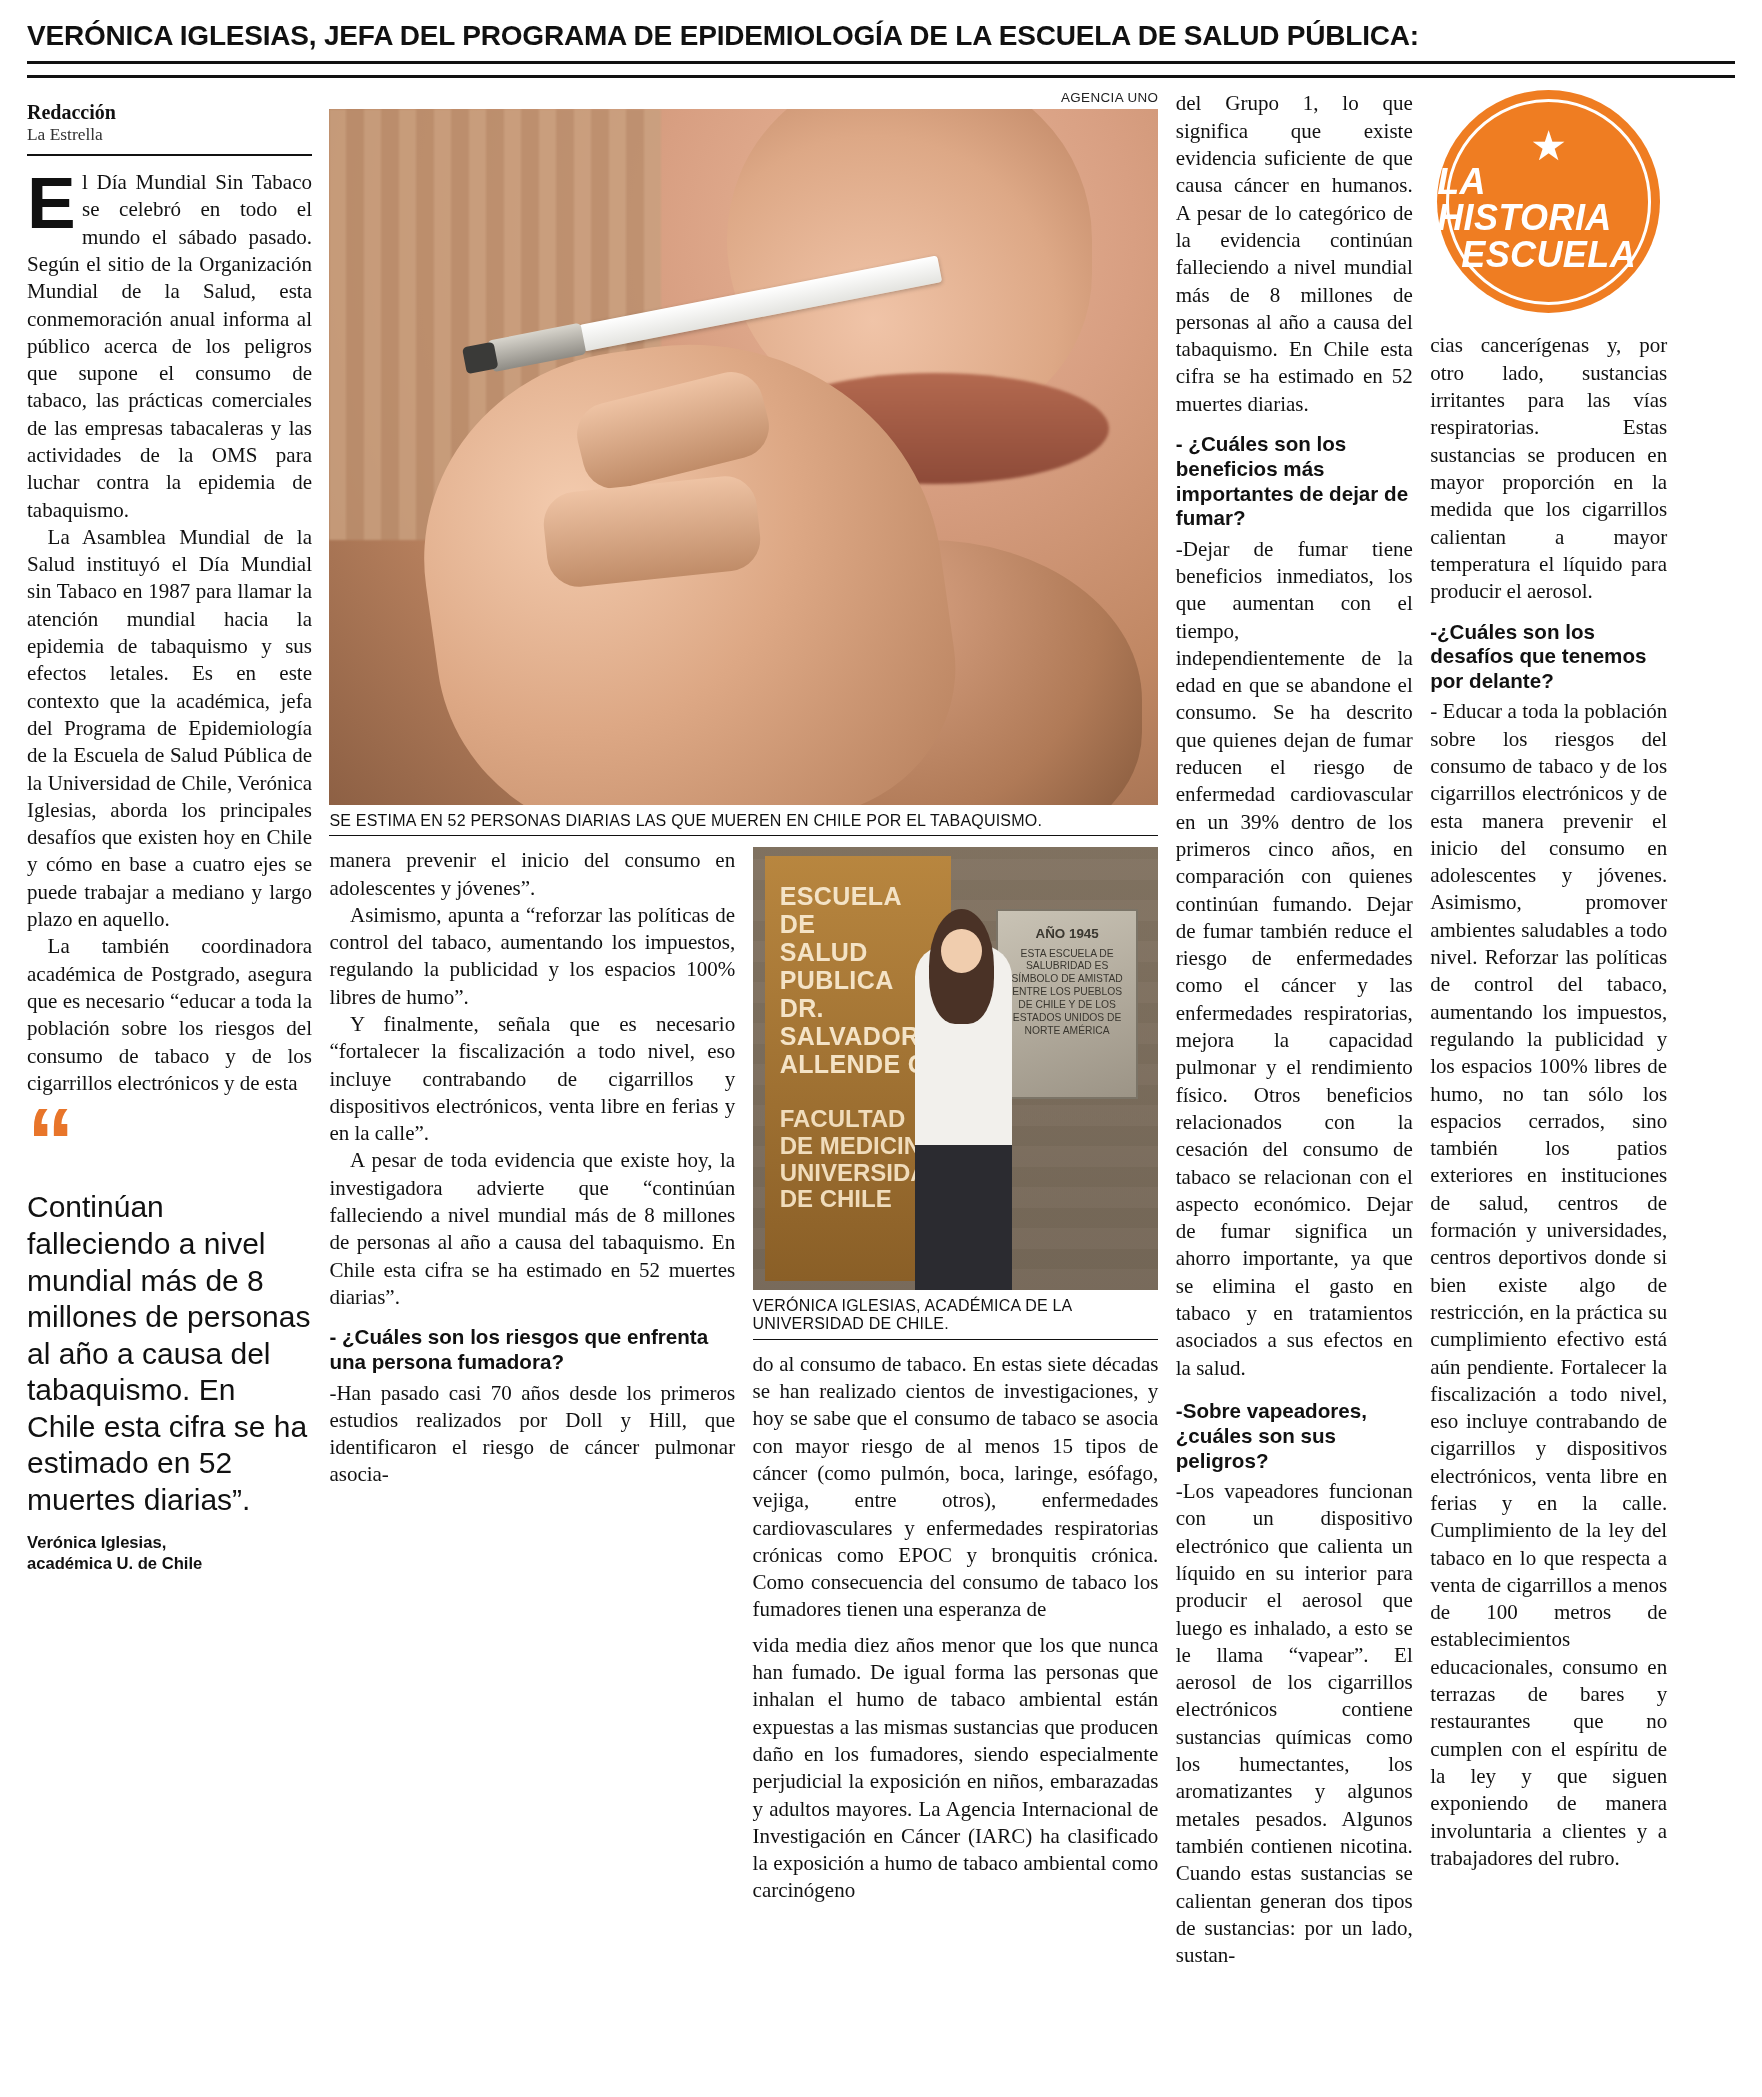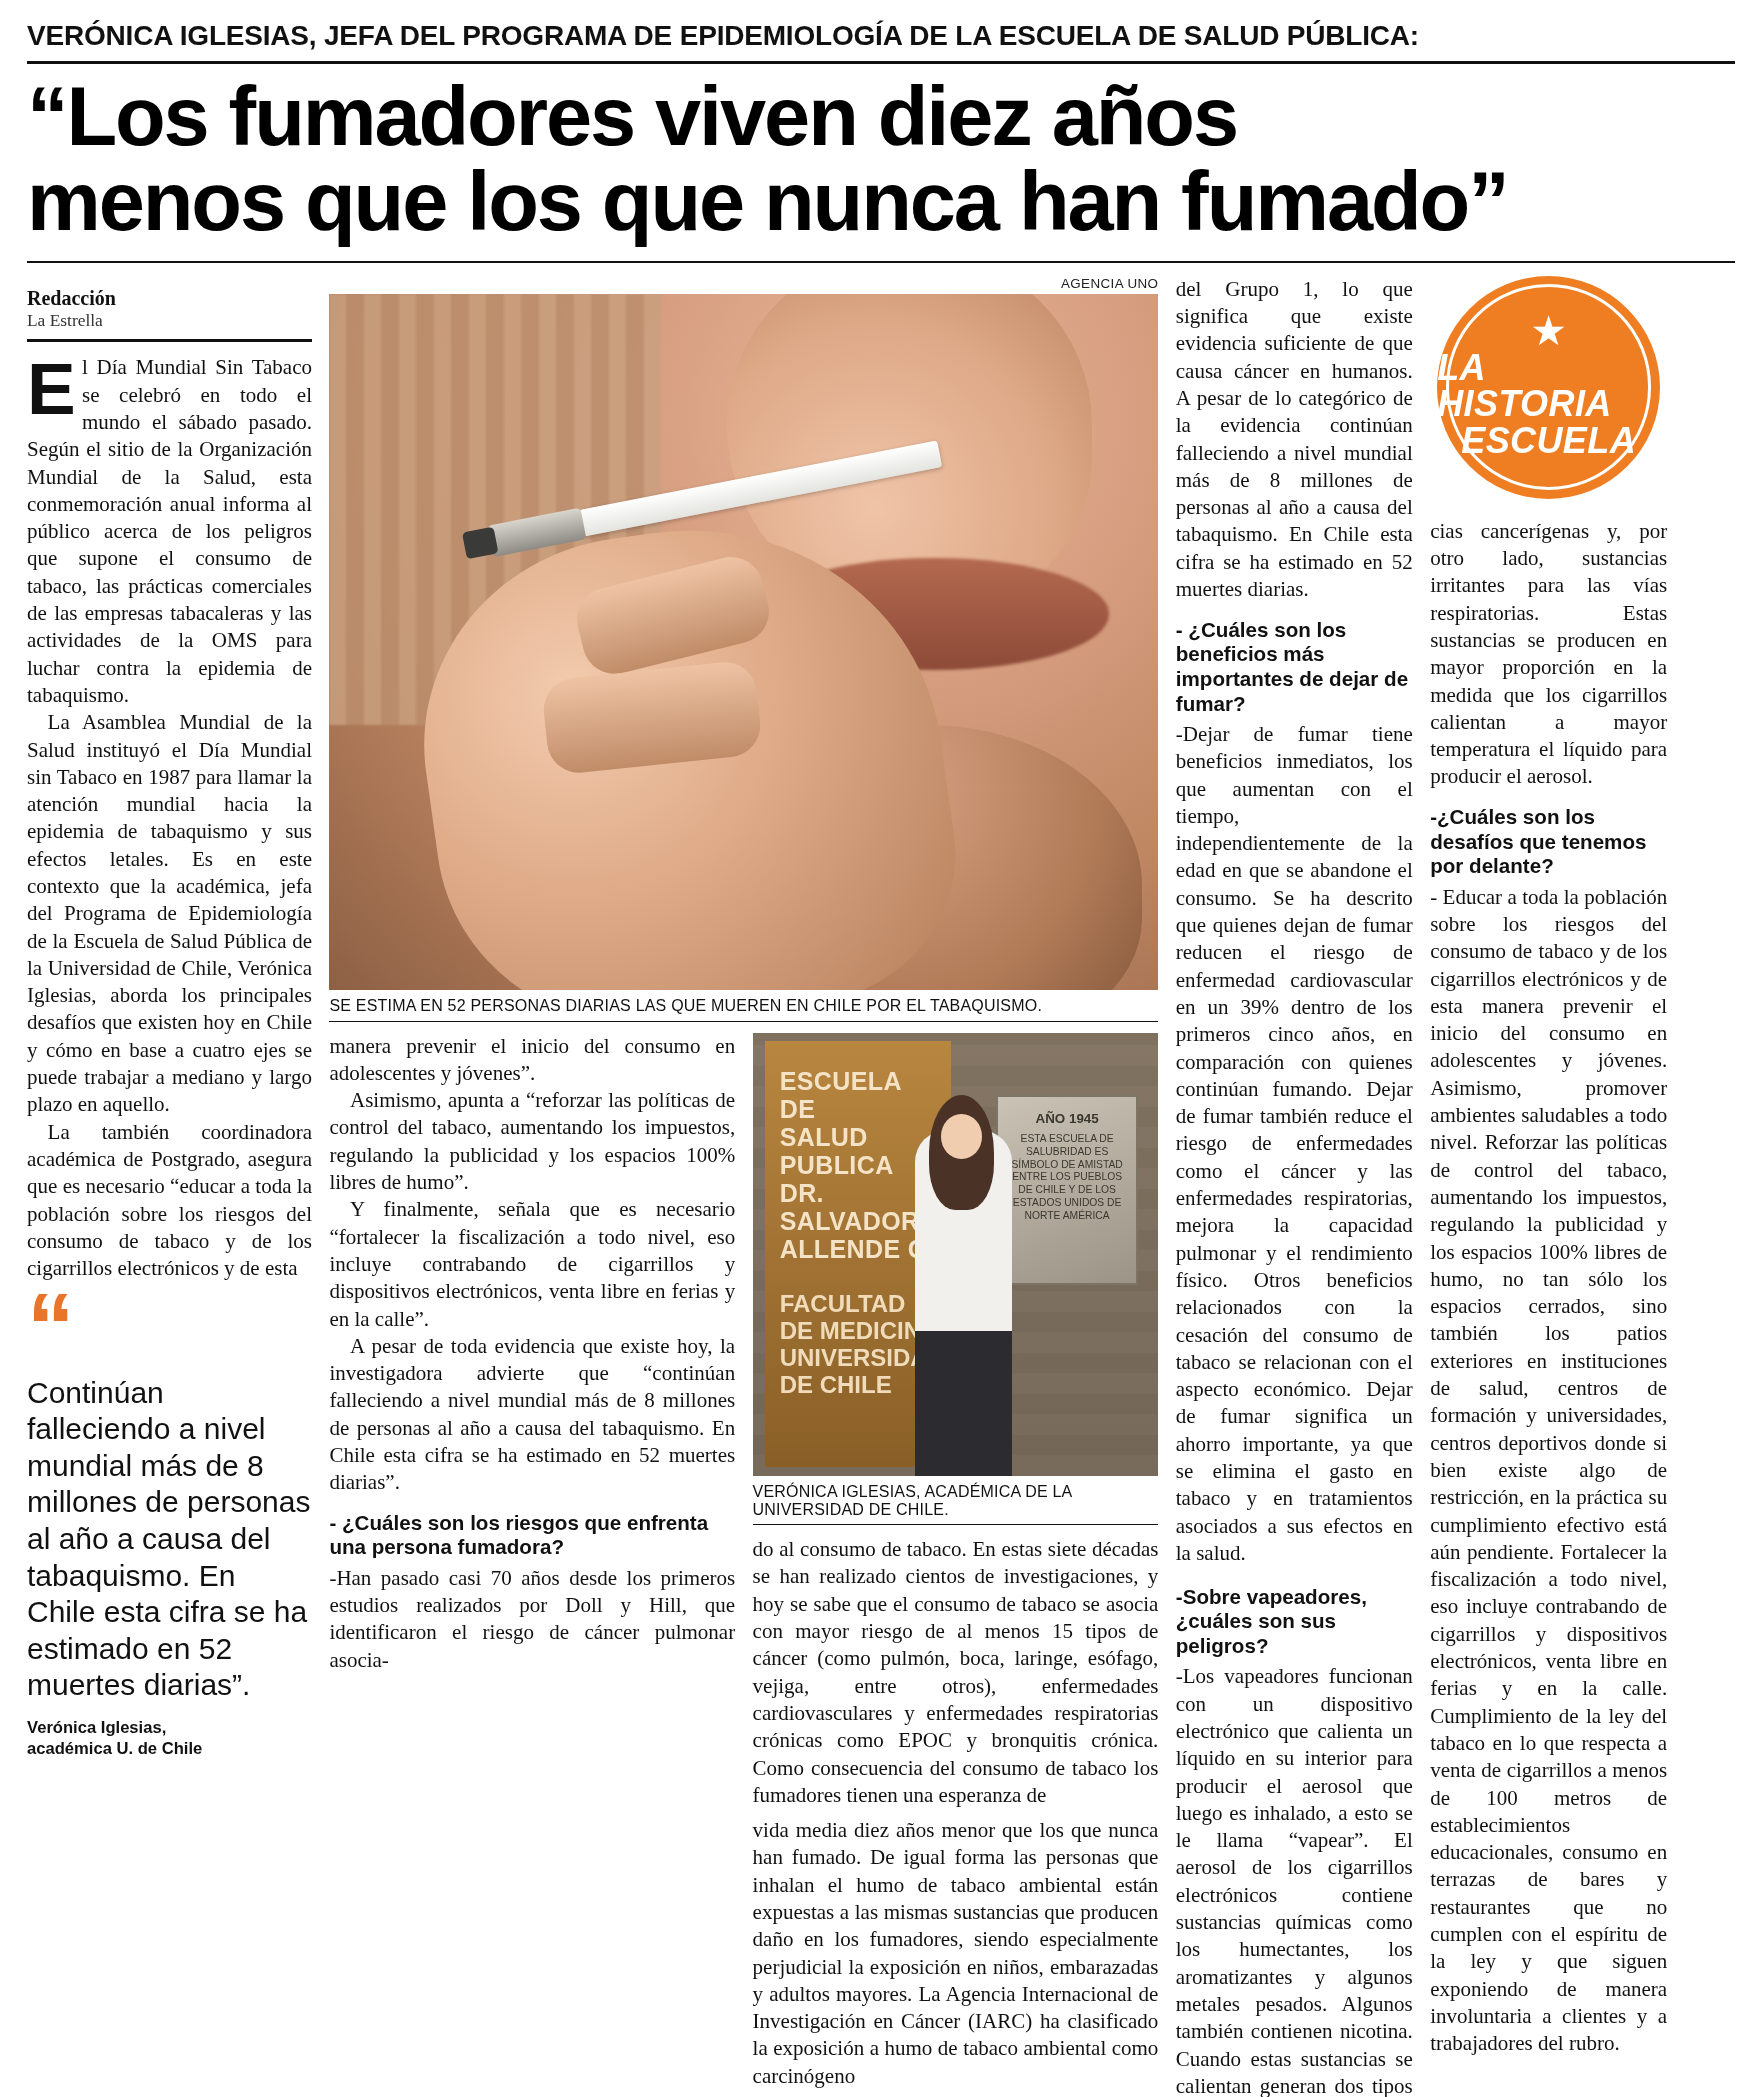--- a/index.html
+++ b/index.html
@@ -259,24 +259,20 @@
   .qhead-sep{margin-top:17.4px;}
 </style>
 </head>
 <body>
 
 <div class="page">
 
   <div class="kicker">VERÓNICA IGLESIAS, JEFA DEL PROGRAMA DE EPIDEMIOLOGÍA DE LA ESCUELA DE SALUD PÚBLICA:</div>
   <div class="rule-thick"></div>
 
-  <div class="headline">
-    <div>“Los fumadores viven diez años</div>
-    <div>menos que los que nunca han fumado”</div>
-  </div>
 
   <div class="rule-thin"></div>
 
   <div class="grid">
 
     <div class="col col1">
       <div class="byline">
         <span>Redacción</span>
         <small>La Estrella</small>
       </div>

